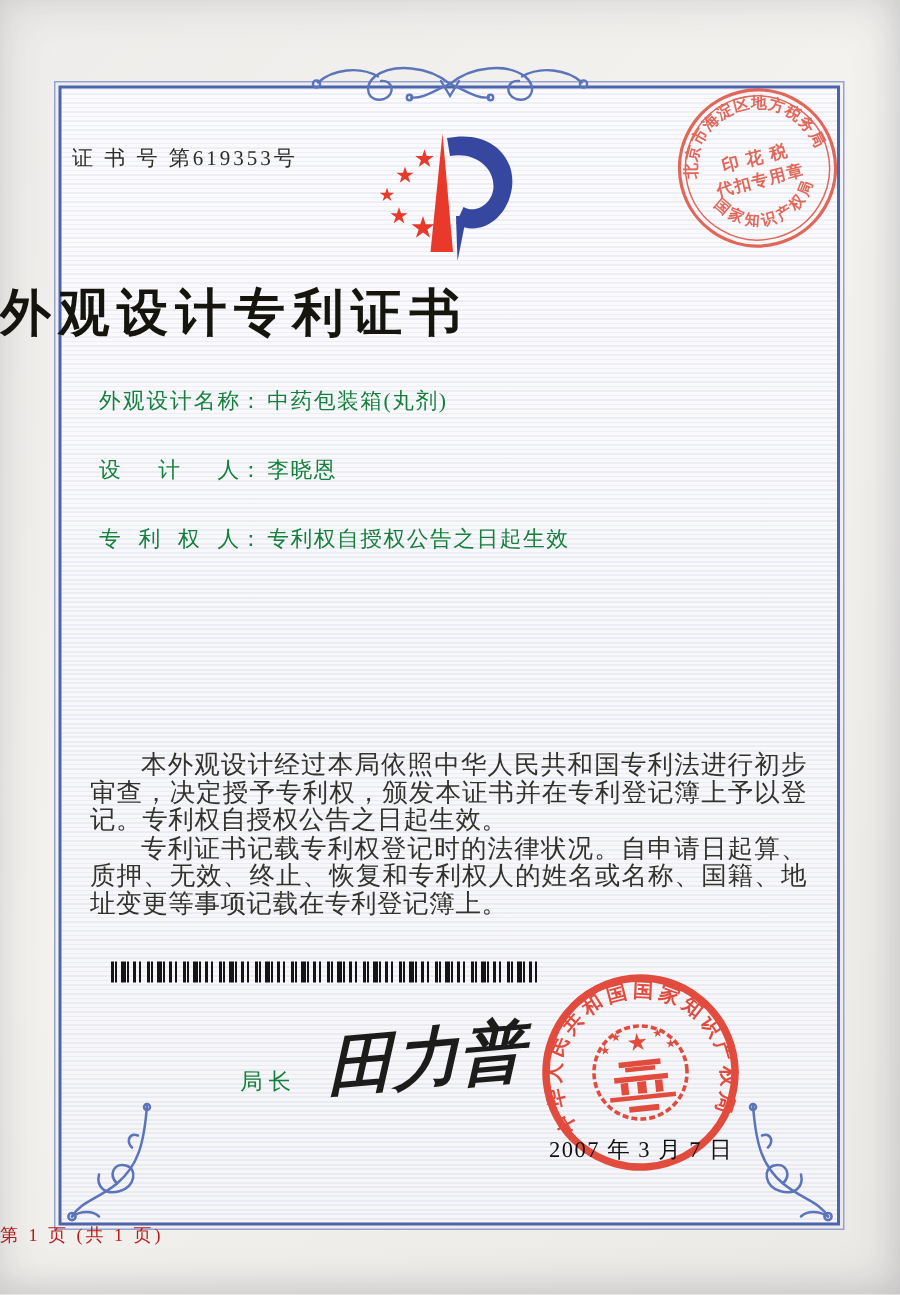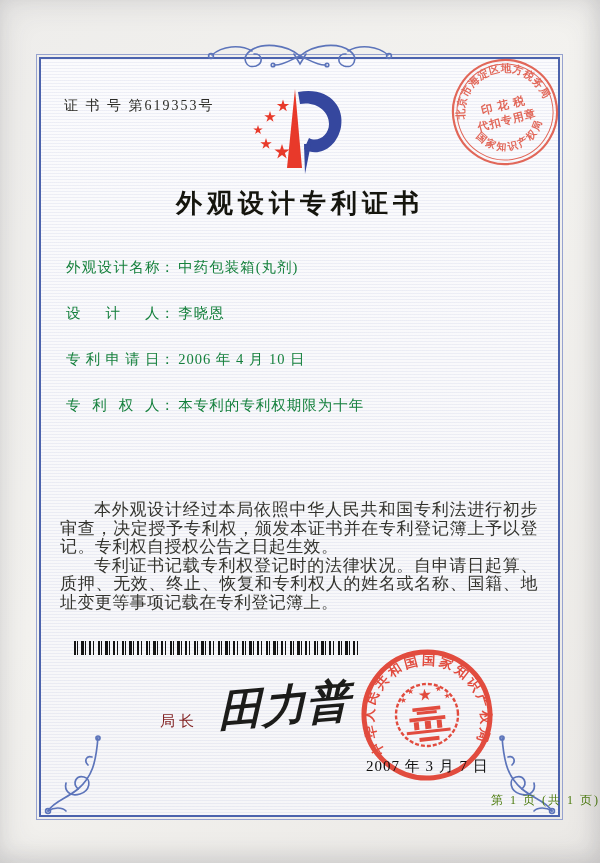--- a/index.html
+++ b/index.html
@@ -17,47 +17,47 @@
   .frame-inner{width:100%;height:100%;box-sizing:border-box;border:2px solid #4c63ad;
     background:
       repeating-linear-gradient(180deg, rgba(118,130,190,.10) 0 1px, rgba(255,255,255,0) 1px 3px),
       linear-gradient(180deg,#fbfbfd,#f6f6f8);}
   
   .ornament-top{position:absolute;left:50%;top:40px;transform:translateX(-50%);z-index:2;}
   .corner-flourish{position:absolute;z-index:2;}
   .corner-bl{left:40px;top:733px;}
   .corner-br{left:496px;top:733px;transform:scaleX(-1);}
   
-  .cert-no{position:absolute;left:64px;top:97px;font-size:14px;letter-spacing:2px;color:#2c2c27;z-index:3;}
+  .cert-no{position:absolute;left:48px;top:97px;font-size:14px;letter-spacing:2px;color:#2c2c27;z-index:3;}
   .logo{position:absolute;left:246px;top:86px;z-index:3;}
-  .title{position:absolute;left:0;top:186px;width:100%;text-align:center;
-    font-size:26px;font-weight:bold;letter-spacing:5px;color:#15150e;z-index:3;}
+  .title{position:absolute;left:0;top:186px;width:100%;text-align:left;
+    font-size:34px;font-weight:bold;letter-spacing:5px;color:#15150e;z-index:3;}
   .fields{position:absolute;left:66px;top:258px;width:440px;z-index:3;}
   .field-row{margin-bottom:27px;font-size:14.5px;color:#15803d;white-space:nowrap;}
   .field-label{display:inline-block;width:94px;text-align:justify;text-align-last:justify;letter-spacing:.5px;}
   .field-colon{display:inline-block;}
   .field-value{letter-spacing:1px;}
   .paragraphs{position:absolute;left:60px;top:501px;width:478px;z-index:3;
     font-size:17px;line-height:18.6px;text-align:justify;color:#33332e;letter-spacing:.4px;}
   .paragraphs p{margin:0;text-indent:2em;}
   .barcode{position:absolute;left:74px;top:641px;width:287px;height:14px;z-index:3;
     background:repeating-linear-gradient(90deg,
       #141414 0 2px,transparent 2px 3px,
       #141414 3px 4px,transparent 4px 7px,
       #141414 7px 10px,transparent 10px 11px,
       #141414 11px 12px,transparent 12px 15px,
       #141414 15px 17px,transparent 17px 19px,
       #141414 19px 20px,transparent 20px 24px);}
-  .director-label{position:absolute;left:160px;top:712px;font-size:15px;letter-spacing:4px;color:#7f1d1d;z-index:3;}
+  .director-label{position:absolute;left:160px;top:712px;font-size:15px;letter-spacing:4px;color:#15803d;z-index:3;}
   .signature{position:absolute;left:218px;top:676px;width:150px;font-size:44px;font-weight:bold;
     font-style:italic;transform:rotate(-5deg) skewX(-4deg);color:#1c1c1a;z-index:3;white-space:nowrap;}
   .seal-date{position:absolute;left:366px;top:757px;width:130px;font-size:15px;letter-spacing:1px;
     color:#101010;z-index:5;white-space:nowrap;}
-  .page-footer{position:absolute;left:0;top:792px;width:100%;text-align:right;
-    font-size:12px;letter-spacing:2px;color:#4d7c0f;z-index:3;}
+  .page-footer{position:absolute;left:0;top:815px;width:100%;text-align:left;
+    font-size:12px;letter-spacing:2px;color:#b91c1c;z-index:3;}
   .tax-stamp{position:absolute;left:448px;top:55px;z-index:4;opacity:.82;transform:rotate(-14deg);}
   .authority-seal{position:absolute;left:357px;top:645px;z-index:4;opacity:.9;transform:rotate(-6deg);}
   .seal-text{font-family:"Liberation Serif",serif;font-weight:bold;}
 </style>
 </head>
 <body>
 
 <div class="frame">
   <div class="frame-inner"></div>
 </div>
@@ -128,26 +128,22 @@
 <div class="fields">
   <div class="field-row">
     <span class="field-label">外观设计名称</span><span class="field-colon">：</span>
     <span class="field-value">中药包装箱(丸剂)</span>
   </div>
   <div class="field-row">
     <span class="field-label">设计人</span><span class="field-colon">：</span>
     <span class="field-value">李晓恩</span>
   </div>
   <div class="field-row">
-    <span class="field-label">专利申请日</span><span class="field-colon">：</span>
-    <span class="field-value">2006 年 4 月 10 日</span>
-  </div>
-  <div class="field-row">
     <span class="field-label">专利权人</span><span class="field-colon">：</span>
-    <span class="field-value">本专利的专利权期限为十年</span>
+    <span class="field-value">专利权自授权公告之日起生效</span>
   </div>
 </div>
 
 <div class="paragraphs">
   <p>本外观设计经过本局依照中华人民共和国专利法进行初步审查，决定授予专利权，颁发本证书并在专利登记簿上予以登记。专利权自授权公告之日起生效。</p>
   <p>专利证书记载专利权登记时的法律状况。自申请日起算、质押、无效、终止、恢复和专利权人的姓名或名称、国籍、地址变更等事项记载在专利登记簿上。</p>
 </div>
 
 <div class="barcode"></div>
 

